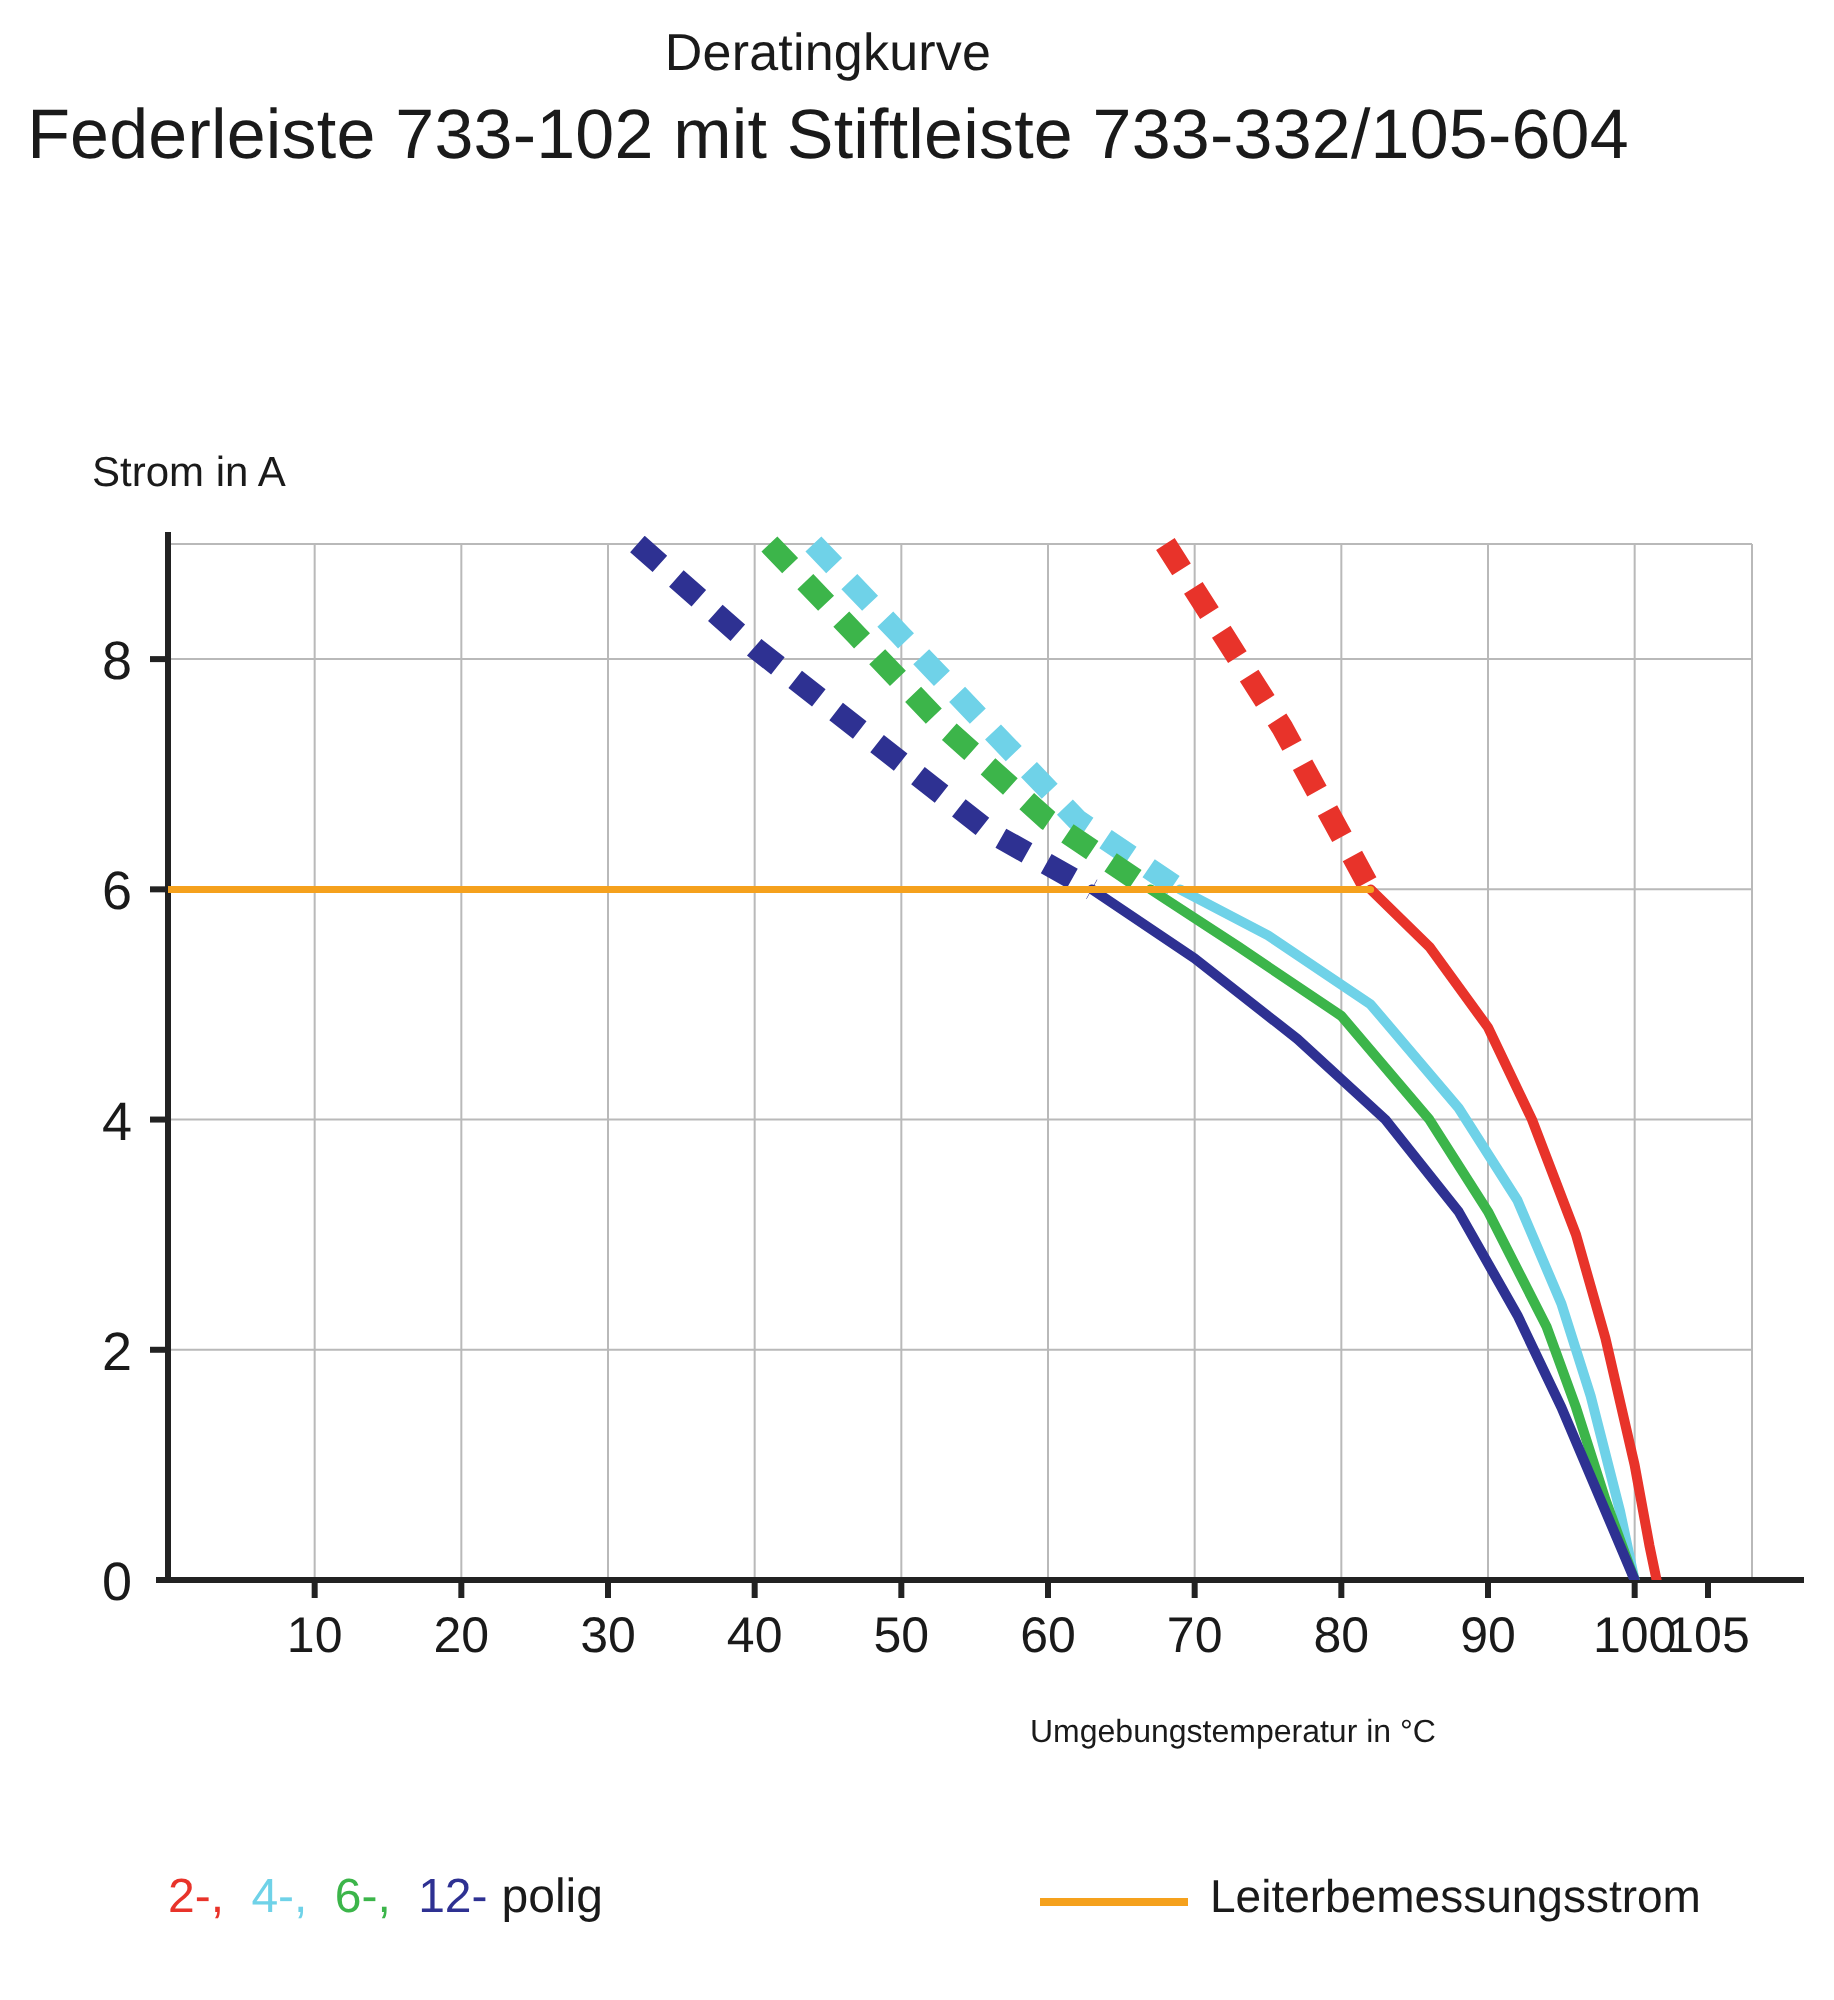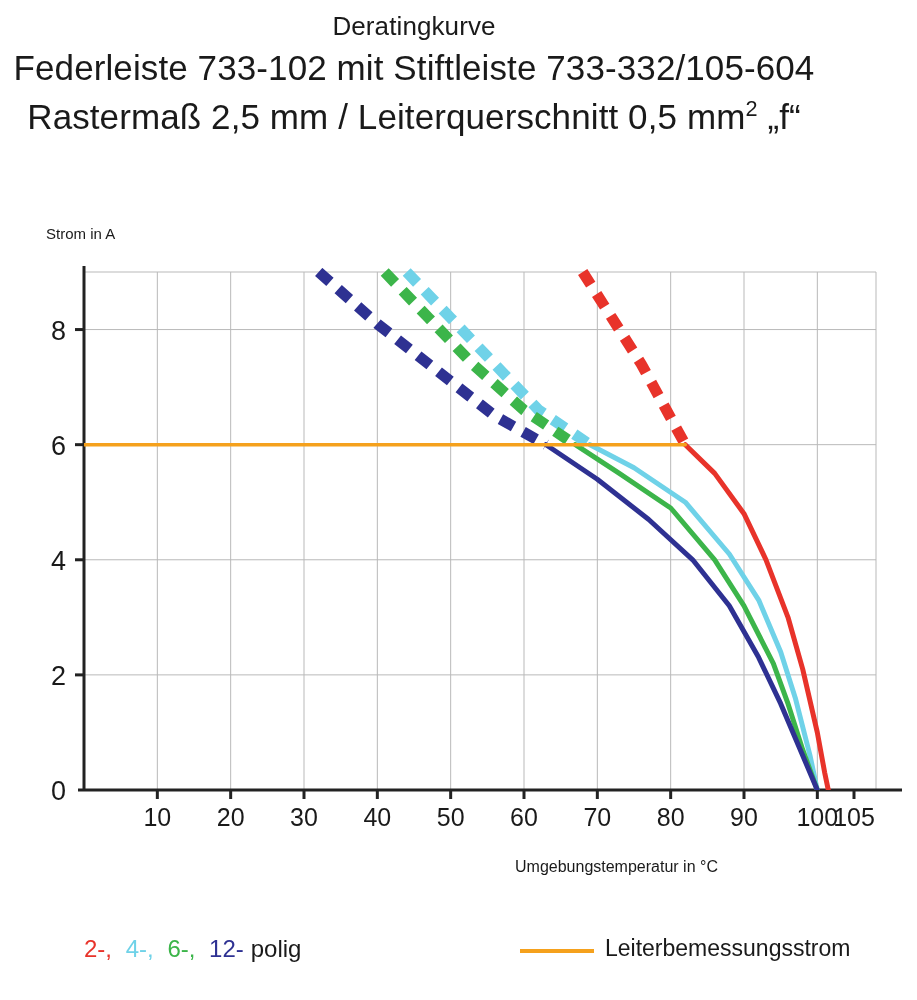--- a/index.html
+++ b/index.html
@@ -20,21 +20,21 @@
     font-size:35px;
     line-height:41px;
     letter-spacing:0.1px;
     white-space:nowrap;
   }
   .title-line.l1{font-size:26px;}
   sup{font-size:0.62em;vertical-align:super;}
   .ylabel{
     position:absolute;
     left:46px;top:225px;
-    font-size:15px;
+    font-size:21px;
   }
   .xlabel{
     position:absolute;
     left:515px;top:858px;
     font-size:16px;
   }
   
   #plot-wrap{
     position:absolute;
     left:0;top:0;
@@ -71,21 +71,20 @@
     font-size:23px;
     white-space:nowrap;
   }
 </style>
 </head>
 <body>
 
 <div class="title-block">
   <div class="title-line l1">Deratingkurve</div>
   <div class="title-line">Federleiste 733-102 mit Stiftleiste 733-332/105-604</div>
-  <div class="title-line"><span>Rastermaß 2,5 mm / Leiterquerschnitt 0,5 mm</span><sup>2</sup><span> „f“</span></div>
 </div>
 
 <div class="ylabel">Strom in A</div>
 <div class="xlabel">Umgebungstemperatur in °C</div>
 
 <div id="plot-wrap">
   <svg id="chart-svg" width="917" height="1000">
       <line x1="157.33333333333331" y1="272" x2="157.33333333333331" y2="790" stroke="#b9b9b9" stroke-width="1"></line>
       <line x1="230.66666666666666" y1="272" x2="230.66666666666666" y2="790" stroke="#b9b9b9" stroke-width="1"></line>
       <line x1="304" y1="272" x2="304" y2="790" stroke="#b9b9b9" stroke-width="1"></line>

